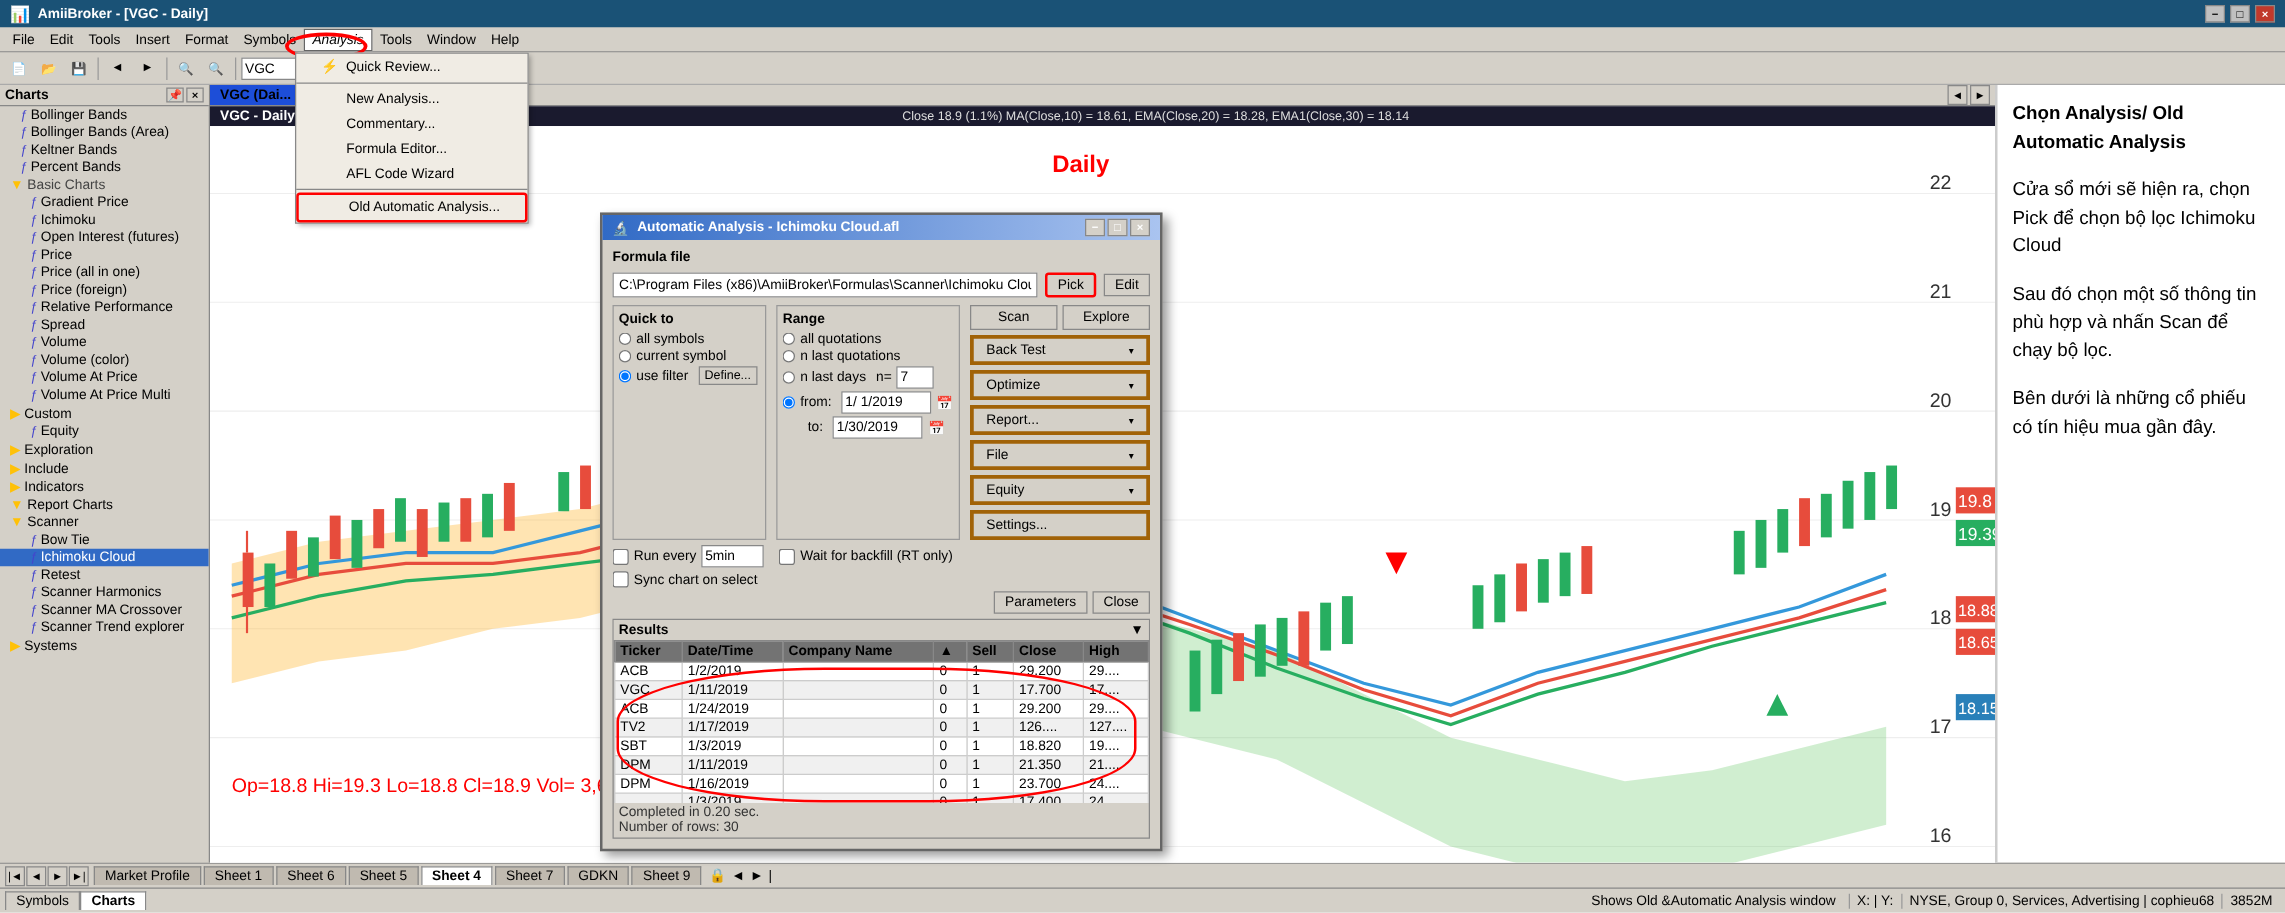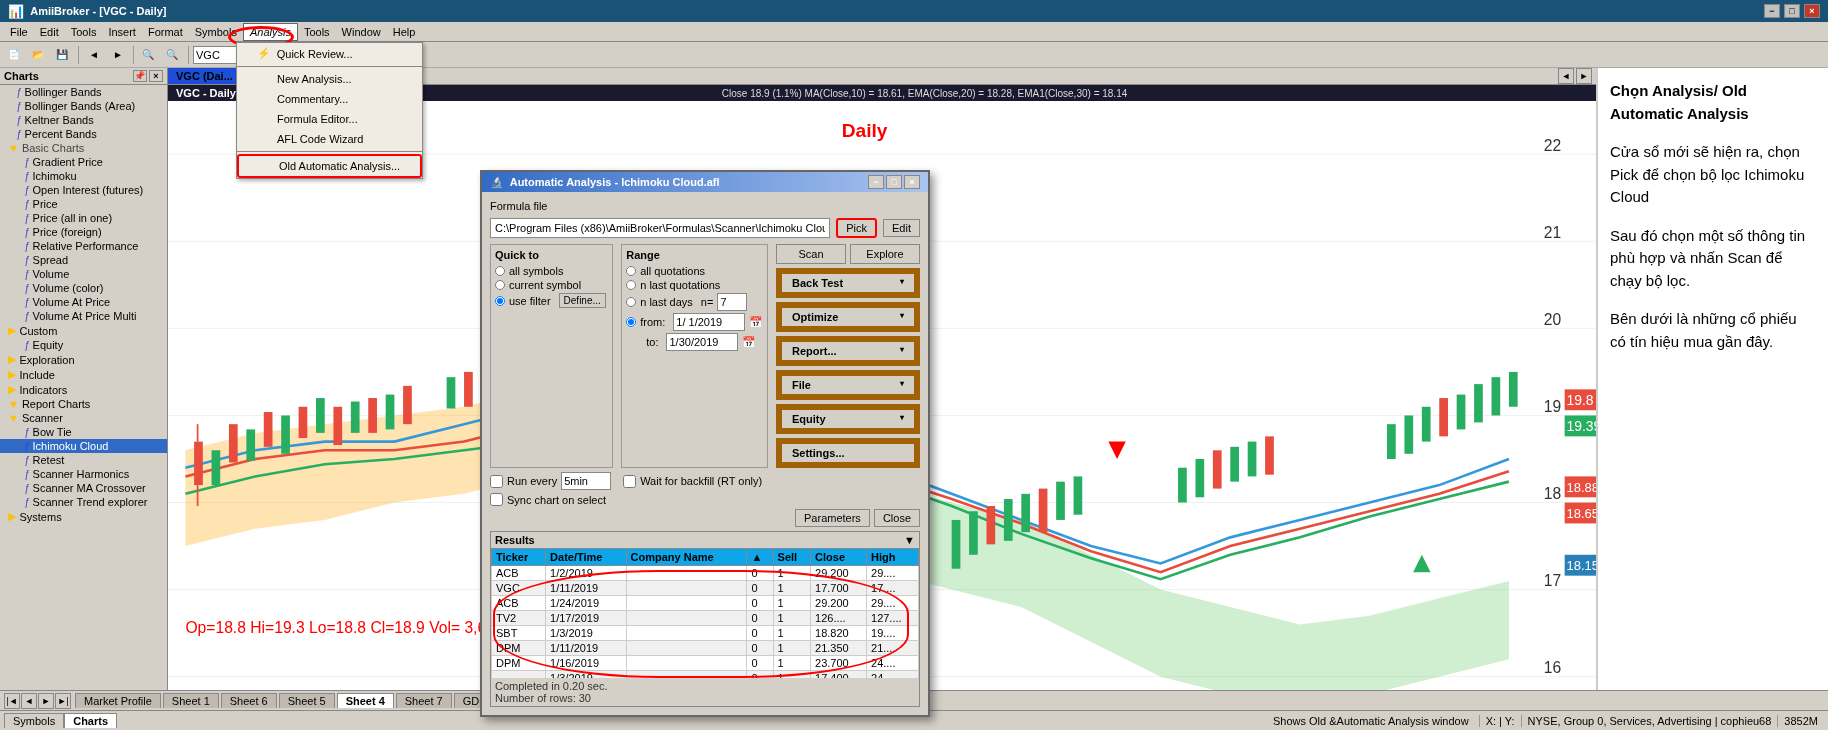--- a/index.html
+++ b/index.html
@@ -62,41 +62,41 @@
     .dropdown-sep { height: 1px; background: #888; margin: 2px 0; }
     .old-aa-item { border: 2px solid red; border-radius: 3px; }
 
     
     .aa-dialog { position: absolute; top: 170px; left: 480px; width: 450px; background: #d4d0c8; border: 2px solid #666; box-shadow: 4px 4px 8px rgba(0,0,0,0.4); z-index: 200; }
     .aa-title { background: linear-gradient(to right, #316ac5, #aac4f0); color: white; padding: 3px 8px; font-size: 11px; font-weight: bold; display: flex; align-items: center; gap: 6px; }
     .aa-title-controls { margin-left: auto; display: flex; gap: 2px; }
     .aa-btn { width: 16px; height: 14px; background: #d4d0c8; border: 1px solid #888; display: flex; align-items: center; justify-content: center; font-size: 9px; cursor: pointer; }
     .aa-body { padding: 8px; }
     .aa-row { display: flex; align-items: center; margin-bottom: 6px; gap: 6px; }
-    .aa-label { font-size: 11px; font-weight: normal; min-width: 70px; }
+    .aa-label { font-size: 11px; font-weight: bold; min-width: 70px; }
     .aa-input { flex: 1; height: 20px; border: 1px solid #888; background: white; padding: 0 4px; font-size: 11px; }
     .aa-pick-btn { padding: 2px 8px; background: #d4d0c8; border: 1px solid #888; font-size: 11px; cursor: pointer; white-space: nowrap; }
     .aa-pick-btn.highlighted { border: 2px solid red; border-radius: 3px; background: #d4d0c8; }
     .aa-edit-btn { padding: 2px 8px; background: #d4d0c8; border: 1px solid #888; font-size: 11px; cursor: pointer; }
     .aa-group { flex: 1; border: 1px solid #999; padding: 4px; }
     .aa-group-title { font-size: 11px; font-weight: bold; margin-bottom: 4px; }
     .aa-radio-row { display: flex; align-items: center; gap: 4px; margin-bottom: 2px; font-size: 11px; }
     .aa-radio { width: 10px; height: 10px; }
     .aa-right-btns { display: flex; flex-direction: column; gap: 4px; }
-    .aa-action-btn { padding: 3px 10px; background: #d4d0c8; border: 6px solid #a16207; font-size: 11px; cursor: pointer; min-width: 70px; display: flex; align-items: flex-start; justify-content: space-between; font-weight: bold; }
+    .aa-action-btn { padding: 3px 10px; background: #d4d0c8; border: 3px solid #a16207; font-size: 11px; cursor: pointer; min-width: 70px; display: flex; align-items: center; justify-content: space-between; }
     .aa-action-btn .arrow { font-size: 8px; }
     .aa-scan-btn { background: #d4d0c8; padding: 3px 10px; border: 1px solid #888; font-size: 11px; cursor: pointer; min-width: 70px; }
     .aa-explore-btn { background: #d4d0c8; padding: 3px 10px; border: 1px solid #888; font-size: 11px; cursor: pointer; min-width: 70px; }
     .aa-checkbox-row { display: flex; align-items: center; gap: 4px; margin-bottom: 3px; font-size: 11px; }
     .aa-mini-input { width: 50px; height: 18px; border: 1px solid #888; background: white; padding: 0 2px; font-size: 11px; }
     .aa-date-input { width: 80px; height: 18px; border: 1px solid #888; background: white; padding: 0 2px; font-size: 11px; }
     .results-section { border: 1px solid #888; margin-top: 4px; }
     .results-header { background: #d4d0c8; padding: 2px 4px; font-size: 11px; font-weight: bold; display: flex; align-items: center; justify-content: space-between; }
     .results-table { width: 100%; border-collapse: collapse; font-size: 11px; }
-    .results-table th { background: #0ea5e9; border: 1px solid #888; padding: 2px 4px; text-align: left; font-size: 11px; }
+    .results-table th { background: #737373; border: 1px solid #888; padding: 2px 4px; text-align: left; font-size: 11px; }
     .results-table td { border: 1px solid #ccc; padding: 1px 4px; font-size: 11px; }
     .results-table tr:nth-child(even) { background: #f0f0f0; }
     .results-table tr:nth-child(odd) { background: white; }
     .results-footer { padding: 2px 4px; font-size: 11px; color: #333; }
   </style>
 </head>
 <body>
 
 <div class="title-bar">
   <span style="margin-right:6px; font-size:13px;">📊</span>

